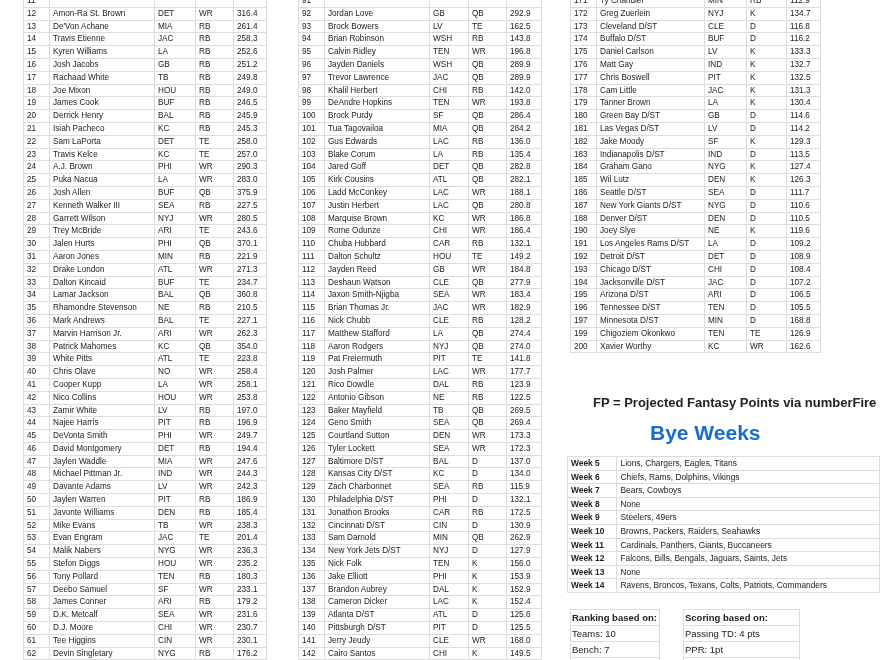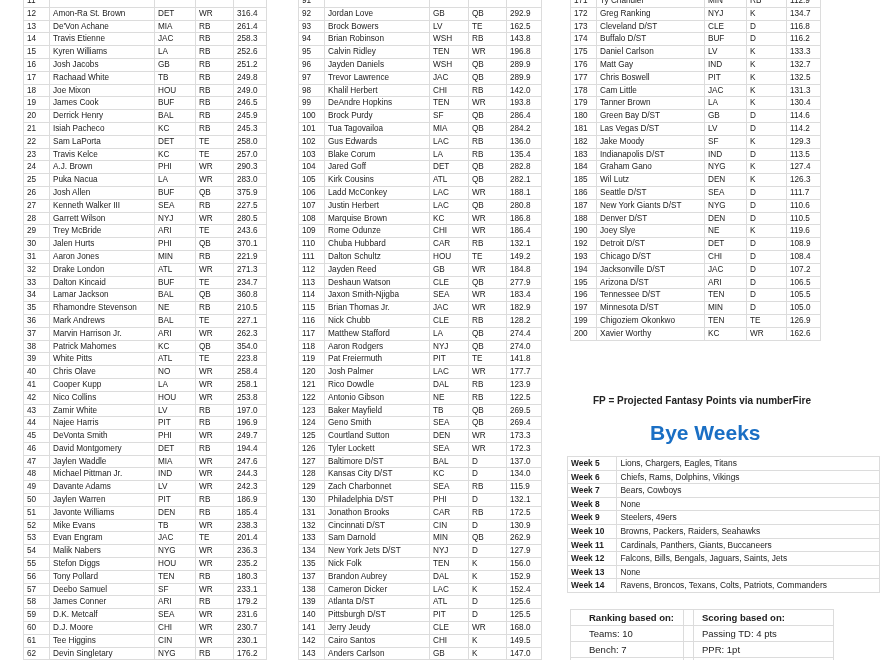--- a/index.html
+++ b/index.html
@@ -18,28 +18,28 @@
   #tbl-mid td:nth-child(1){width:19px}
   #tbl-mid td:nth-child(2){width:98px}
   #tbl-mid td:nth-child(3){width:32px}
   #tbl-mid td:nth-child(4){width:31px}
   #tbl-mid td:nth-child(5){width:28px}
   #tbl-right td:nth-child(1){width:19px}
   #tbl-right td:nth-child(2){width:101px}
   #tbl-right td:nth-child(3){width:35px}
   #tbl-right td:nth-child(4){width:33px}
   #tbl-right td:nth-child(5){width:27px}
-  .fp-note { position:absolute; left:593px; top:395px; font-size:10px; font-weight:bold; color:#222; }
+  .fp-note { position:absolute; left:593px; top:395px; font-size:13px; font-weight:bold; color:#222; }
   .bye-title { position:absolute; left:650px; top:421px; font-size:21px; font-weight:bold; color:#1a6fc4; }
   table.bye { position:absolute; left:567px; top:456px; border-collapse:collapse; font-size:8.4px;padding-left:36px; }
   table.bye td { border:1px solid #dcdcdc; height:12.6px; line-height:12.6px; padding:0 3px; white-space:nowrap; }
   table.bye td:first-child { font-weight:bold; width:45px; }
   table.bye td:last-child { width:269px; }
   table.info { position:absolute; top:609px; border-collapse:collapse; font-size:9.5px; }
-  table.info td { border:1px solid #dcdcdc; height:15px; line-height:15px; padding:0 18px; white-space:nowrap; }
+  table.info td { border:1px solid #dcdcdc; height:15px; line-height:15px; padding:0 1px; white-space:nowrap; }
   table.info td.hd { font-weight:bold; }
   #info-ranking { left:570px; }
   #info-ranking td { width:86px; }
   #info-scoring { left:683px; }
   #info-scoring td { width:113px; }
 </style>
 </head>
 <body>
 
 <table id="tbl-left" class="rank">
@@ -728,20 +728,27 @@
         <td>127.9</td>
       </tr>
       <tr>
         <td>135</td>
         <td>Nick Folk</td>
         <td>TEN</td>
         <td>K</td>
         <td>156.0</td>
       </tr>
       <tr>
+        <td>136</td>
+        <td>Jake Elliott</td>
+        <td>PHI</td>
+        <td>K</td>
+        <td>153.9</td>
+      </tr>
+      <tr>
         <td>137</td>
         <td>Brandon Aubrey</td>
         <td>DAL</td>
         <td>K</td>
         <td>152.9</td>
       </tr>
       <tr>
         <td>138</td>
         <td>Cameron Dicker</td>
         <td>LAC</td>
@@ -789,21 +796,21 @@
     <tbody>
       <tr>
         <td>171</td>
         <td>Ty Chandler</td>
         <td>MIN</td>
         <td>RB</td>
         <td>112.9</td>
       </tr>
       <tr>
         <td>172</td>
-        <td>Greg Ranking</td>
+        <td>Greg Zuerlein</td>
         <td>NYJ</td>
         <td>K</td>
         <td>134.7</td>
       </tr>
       <tr>
         <td>173</td>
         <td>Cleveland D/ST</td>
         <td>CLE</td>
         <td>D</td>
         <td>116.8</td>
@@ -914,20 +921,27 @@
         <td>110.5</td>
       </tr>
       <tr>
         <td>190</td>
         <td>Joey Slye</td>
         <td>NE</td>
         <td>K</td>
         <td>119.6</td>
       </tr>
       <tr>
+        <td>191</td>
+        <td>Los Angeles Rams D/ST</td>
+        <td>LA</td>
+        <td>D</td>
+        <td>109.2</td>
+      </tr>
+      <tr>
         <td>192</td>
         <td>Detroit D/ST</td>
         <td>DET</td>
         <td>D</td>
         <td>108.9</td>
       </tr>
       <tr>
         <td>193</td>
         <td>Chicago D/ST</td>
         <td>CHI</td>
@@ -953,21 +967,21 @@
         <td>Tennessee D/ST</td>
         <td>TEN</td>
         <td>D</td>
         <td>105.5</td>
       </tr>
       <tr>
         <td>197</td>
         <td>Minnesota D/ST</td>
         <td>MIN</td>
         <td>D</td>
-        <td>105.0</td>
+        <td>168.8</td>
       </tr>
       <tr>
         <td>199</td>
         <td>Chigoziem Okonkwo</td>
         <td>TEN</td>
         <td>TE</td>
         <td>126.9</td>
       </tr>
       <tr>
         <td>200</td>

